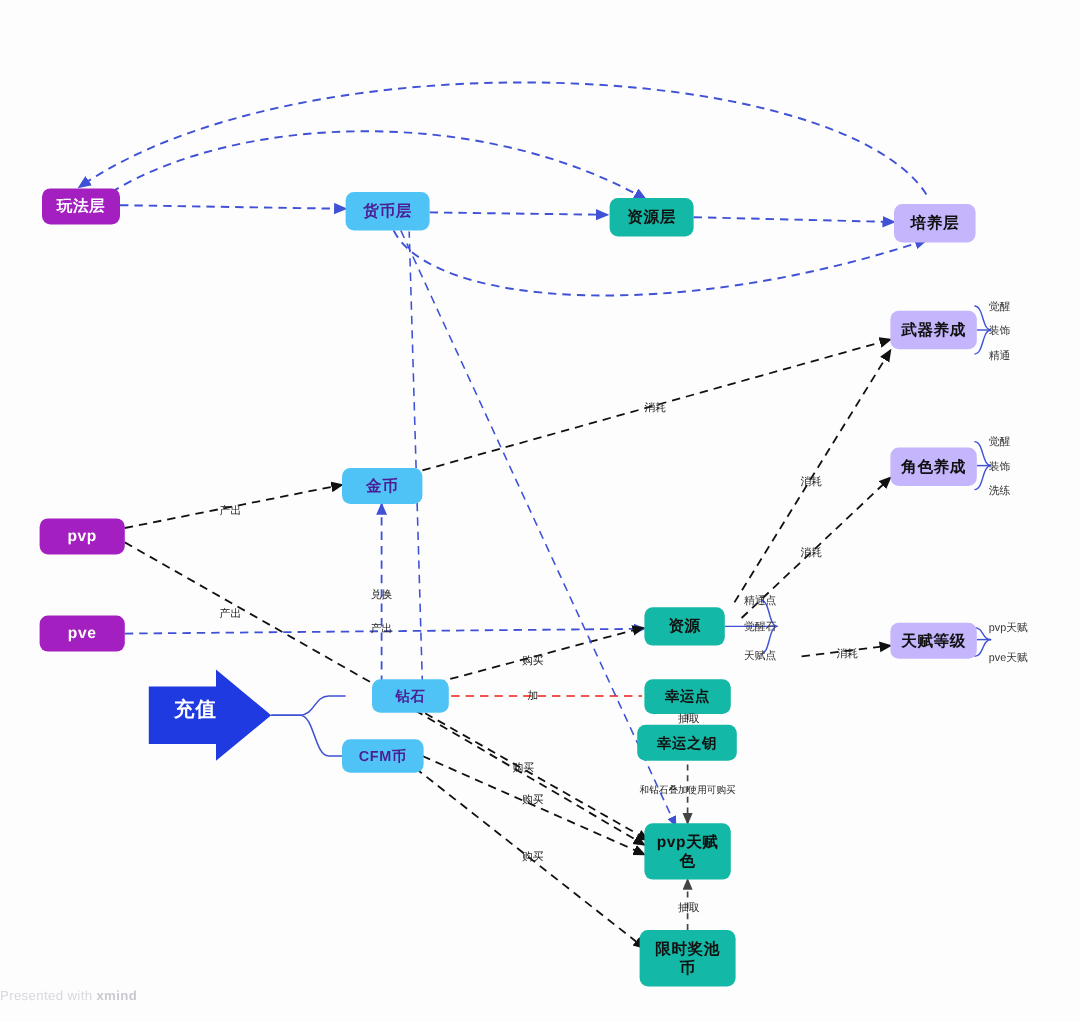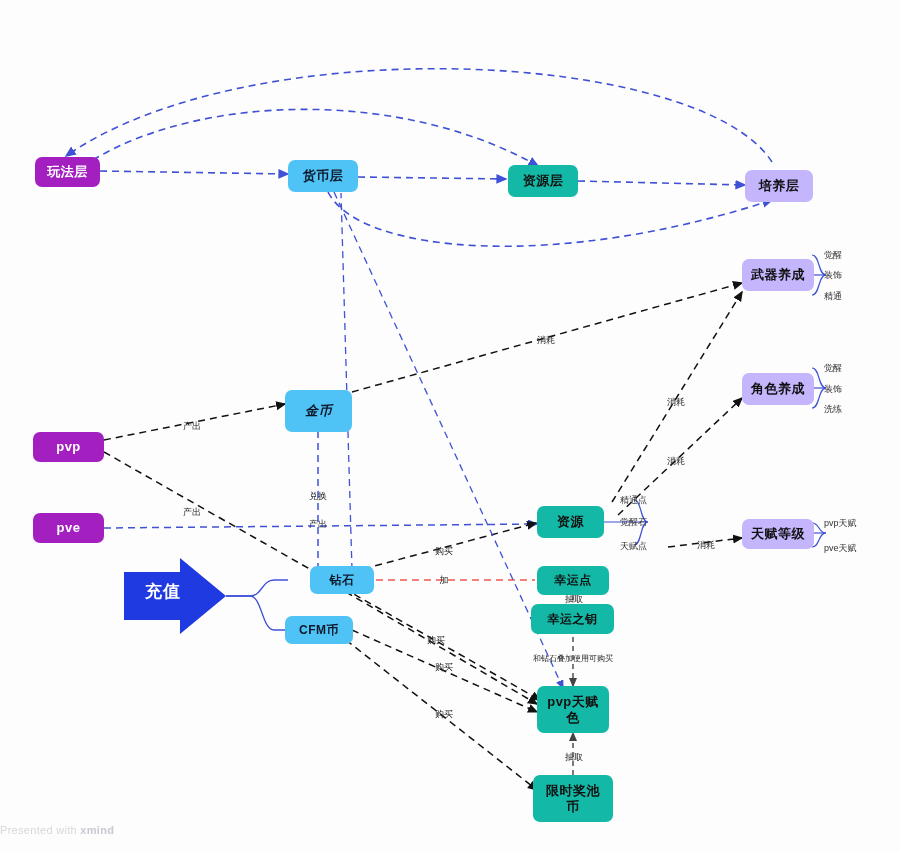--- a/index.html
+++ b/index.html
@@ -18,21 +18,21 @@
     box-sizing:border-box;
     display:flex;align-items:center;justify-content:center;
     text-align:center;
     border-radius:7px;
     font-weight:bold;
     line-height:1.22;
     color:#111;
     letter-spacing:.5px;
   }
   .n-purple{background:#a31fc0;color:#fff;}
-  .n-blue{background:#4fc3f5;color:#0f172a;}
+  .n-blue{background:#4fc3f5;color:#4c1d95;}
   .n-teal{background:#14b8a6;color:#111;}
   .n-pink{background:#c4b5fd;color:#111;}
 
   .leaf{
     position:absolute;
     font-size:9px;
     color:#333;
     font-weight:normal;
     white-space:nowrap;
     letter-spacing:0;
@@ -179,21 +179,21 @@
   </div>
 
   <div class="node n-purple" style="left:33px;top:432px;width:71px;height:30px;font-size:13px;">
     <span>pvp</span>
   </div>
 
   <div class="node n-purple" style="left:33px;top:513px;width:71px;height:30px;font-size:13px;">
     <span>pve</span>
   </div>
 
-  <div class="node n-blue" style="left:285px;top:390px;width:67px;height:42px;font-size:13px;font-style:italic;">
+  <div class="node n-blue" style="left:285px;top:390px;width:67px;height:30px;font-size:13px;">
     <span>金币</span>
   </div>
 
   <div class="node n-teal" style="left:537px;top:506px;width:67px;height:32px;font-size:13px;">
     <span>资源</span>
   </div>
 
   <div id="recharge-arrow">
     <div class="txt">充值</div>
   </div>

